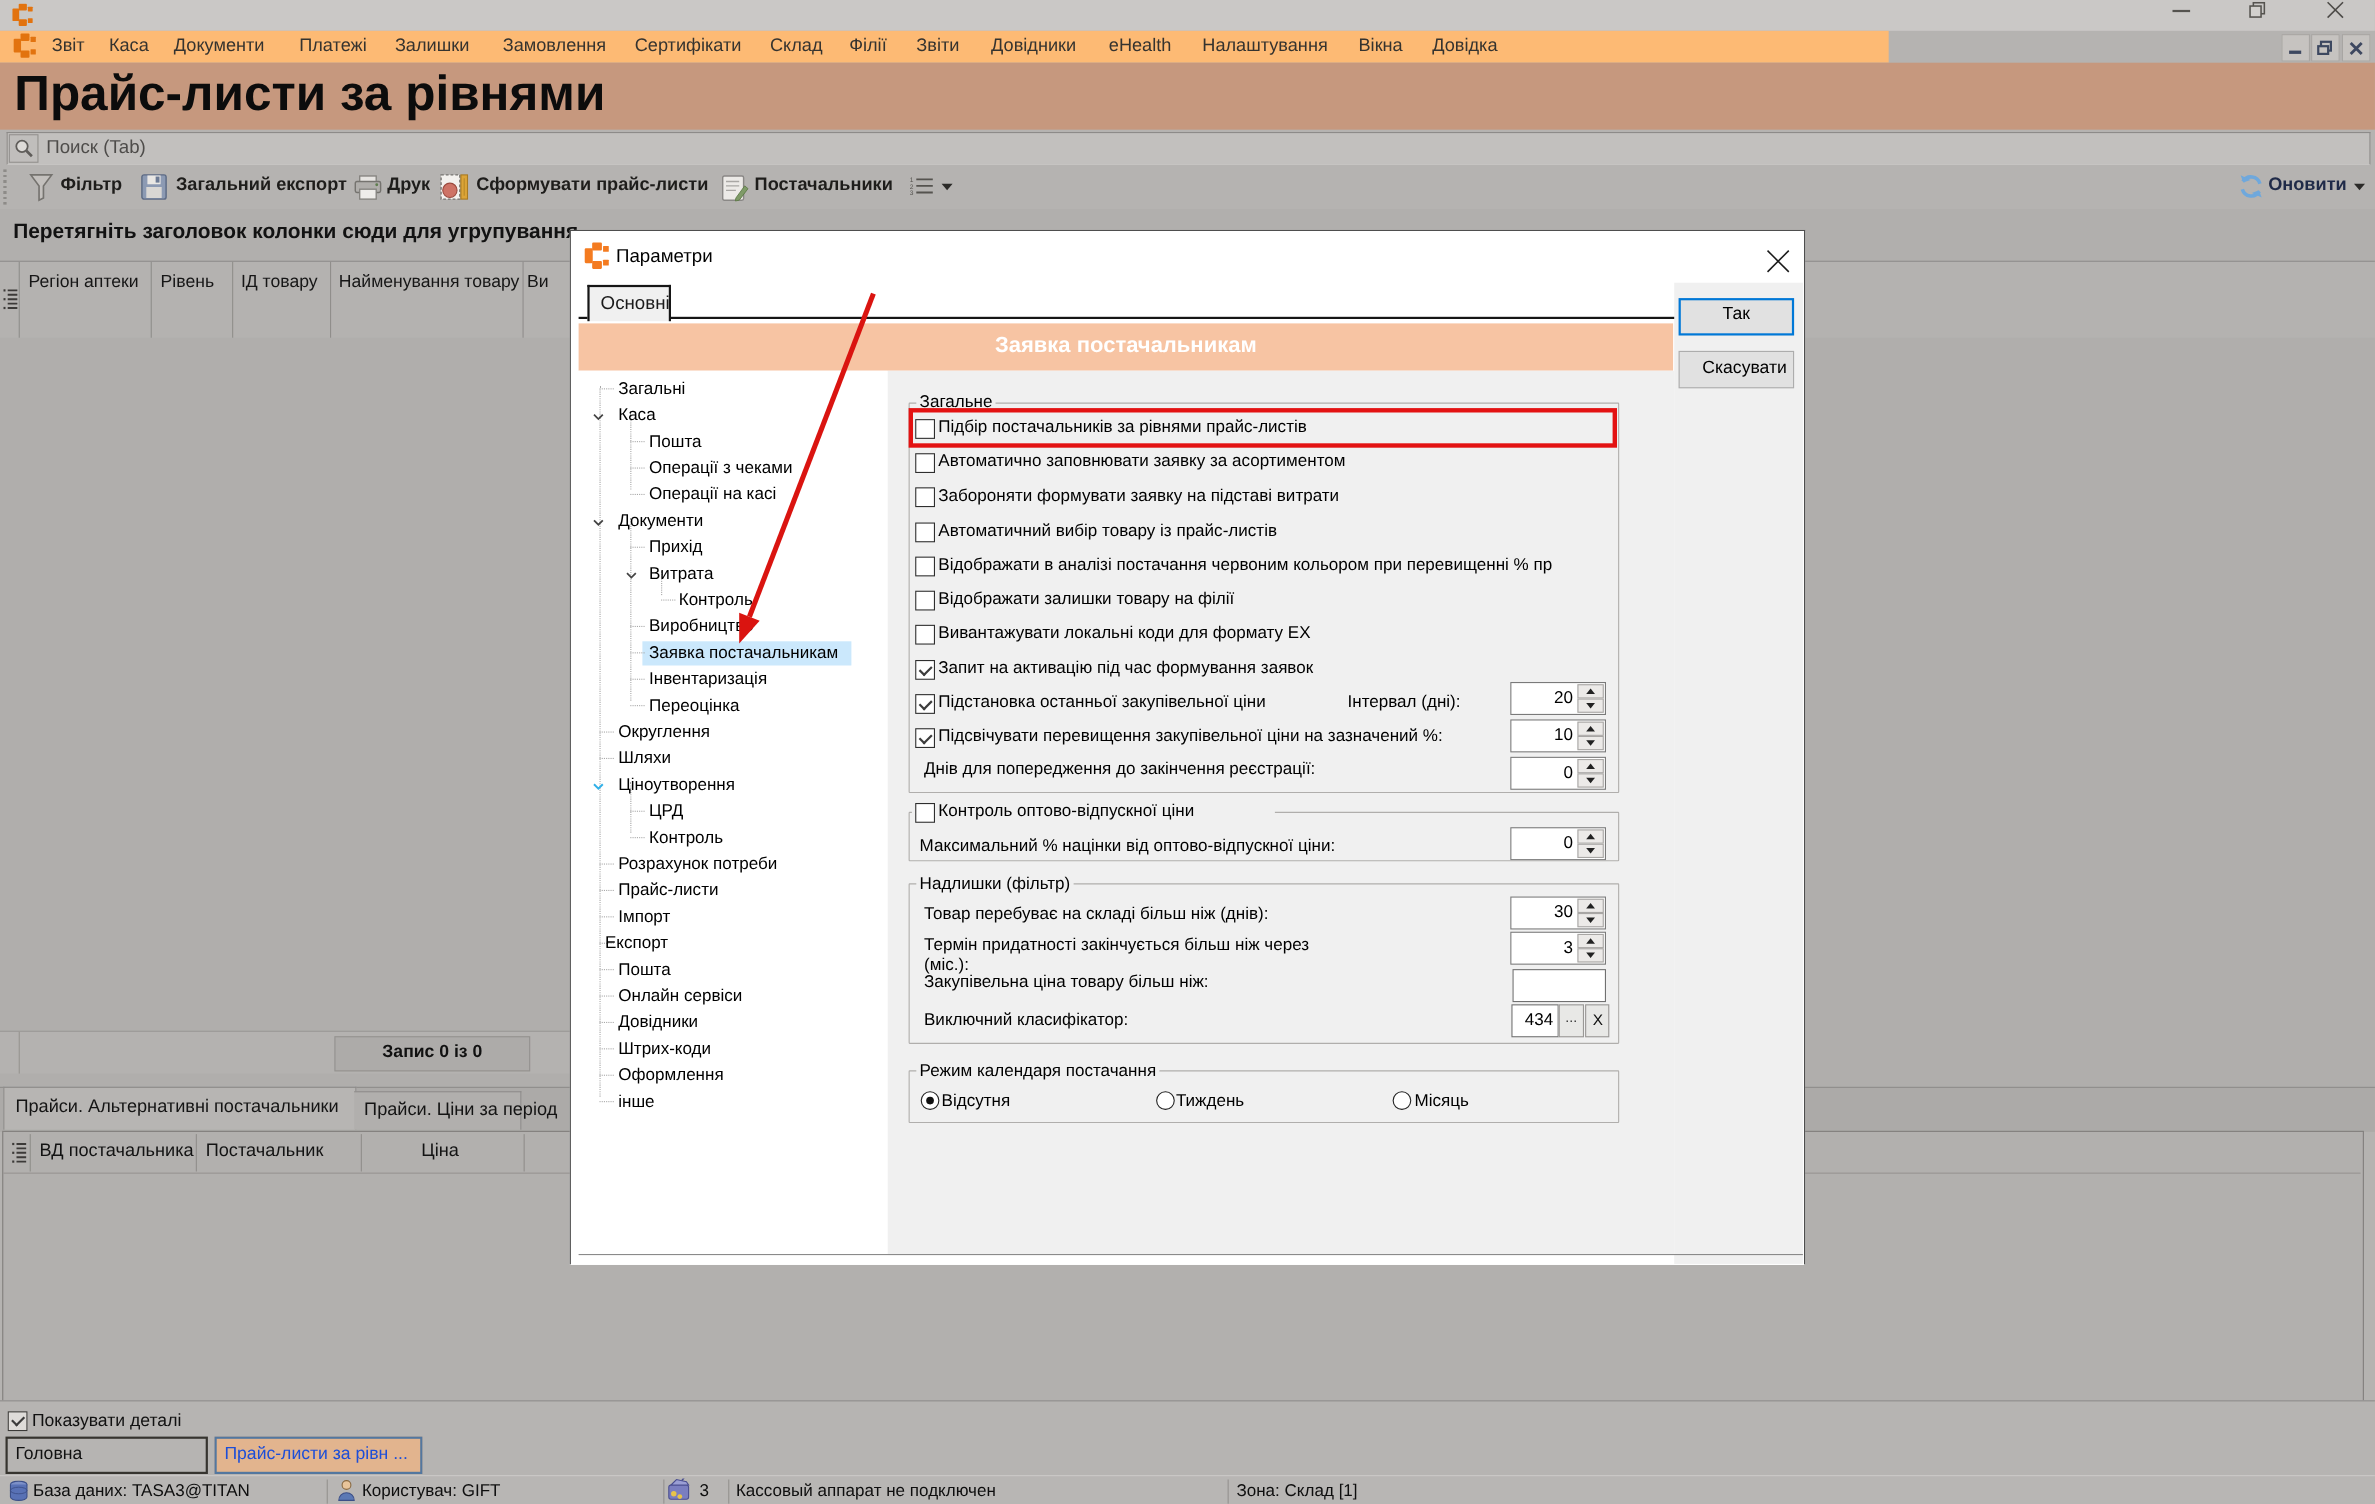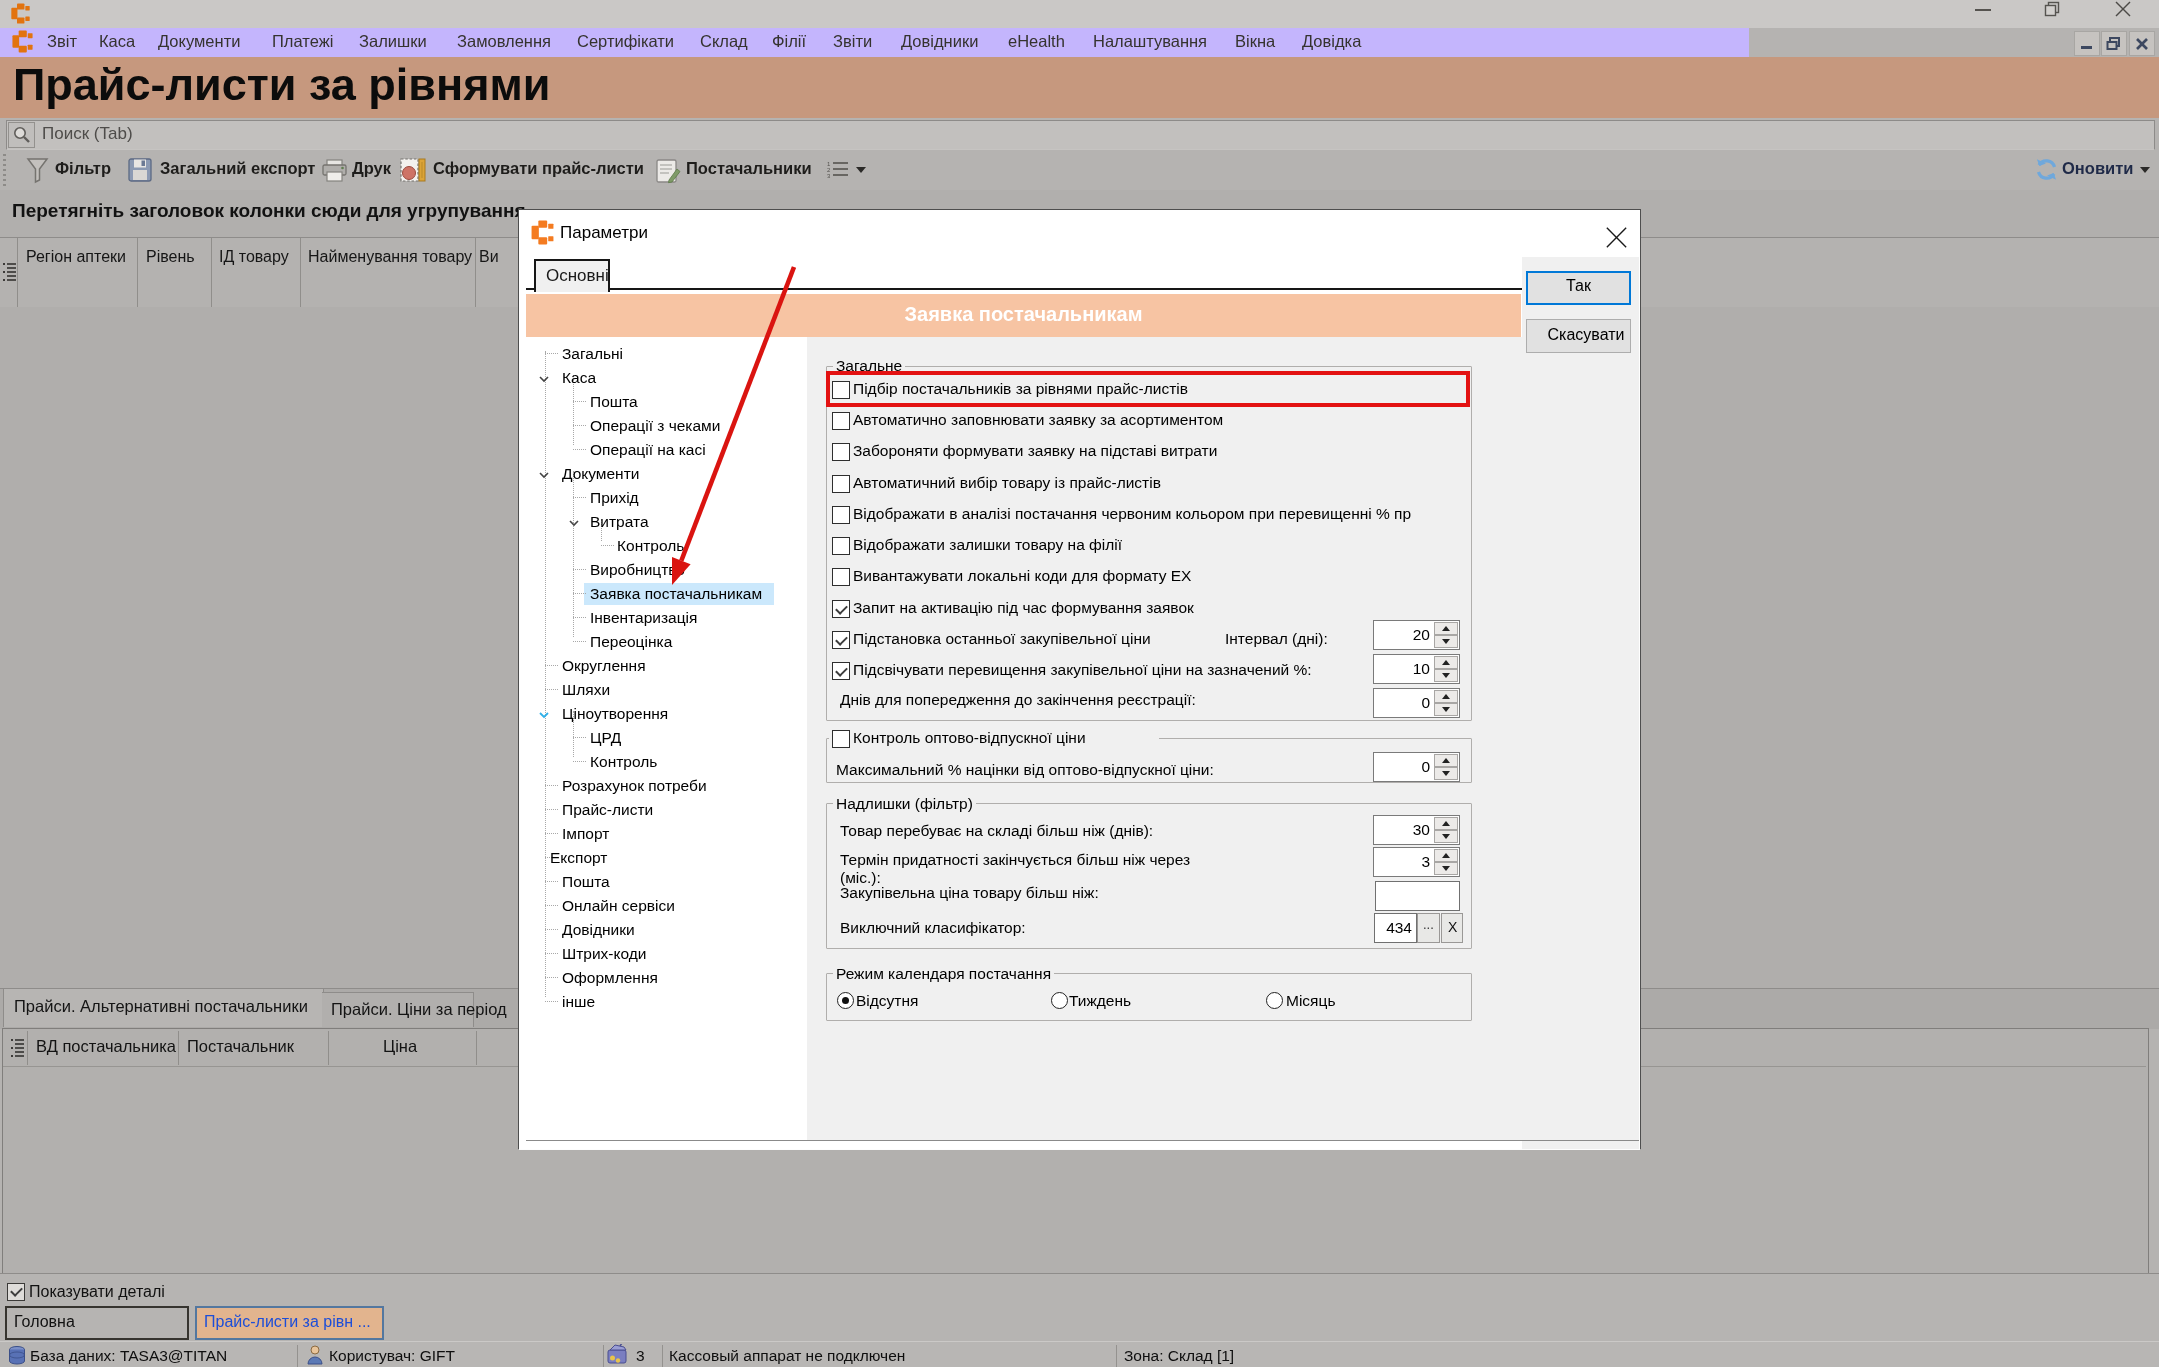--- a/index.html
+++ b/index.html
@@ -4,21 +4,21 @@
 <title>Скарб pro</title>
 <style>
   html,body{margin:0;padding:0;}
   body{width:2159px;height:1367px;overflow:hidden;font-family:"Liberation Sans",sans-serif;background:#b5b3b1;}
   #root{position:absolute;left:0;top:0;width:2159px;height:1367px;}
   .abs{position:absolute;}
   .nw{white-space:nowrap;}
   
   #titlebar{left:0;top:0;width:2159px;height:28px;background:#cac8c6;}
   #titletxt{left:37px;top:4px;font-size:17.5px;color:#56545a;}
-  #menubar{left:0;top:28px;width:1717px;height:29px;background:#c4b5fd;padding-left:32px;}
+  #menubar{left:0;top:28px;width:1717px;height:29px;background:#fdba74;}
   .mitem{position:absolute;top:4px;font-size:16.5px;color:#35332f;}
   #bighdr{left:0;top:57px;width:2159px;height:61px;background:#c6987e;}
   #bightxt{left:13px;top:2px;font-size:45px;font-weight:bold;color:#0c0c0c;}
   #searchrow{left:0;top:118px;width:2159px;height:32px;background:#b5b3b1;}
   #searchbox{left:6px;top:120px;width:2147px;height:28px;border:1px solid #8d8b89;border-bottom-color:#c6c4c2;background:#c2c0be;}
   #magbox{left:8px;top:122px;width:25px;height:24px;border:1px solid #93918e;background:#c0bebc;}
   #searchtxt{left:42px;top:124px;font-size:17px;color:#4e4c4a;}
   #toolbar{left:0;top:150px;width:2159px;height:40px;background:#b5b3b1;}
   .titem{position:absolute;top:9px;font-size:16.5px;font-weight:600;color:#1e1d1b;}
   #groupband{left:0;top:190px;width:2159px;height:47px;background:#b1afad;}
@@ -260,20 +260,26 @@
     <div class="gsep" style="left:300px"></div>
     <div class="gsep" style="left:475px"></div>
     <div class="ghlbl nw" style="left:26px">Регіон аптеки</div>
     <div class="ghlbl nw" style="left:146px">Рівень</div>
     <div class="ghlbl nw" style="left:219px">ІД товару</div>
     <div class="ghlbl nw" style="left:308px">Найменування товару</div>
     <div class="ghlbl nw" style="left:479px">Ви</div>
   </div>
   <div id="gridbody" class="abs"></div>
 
+  <div id="footbar" class="abs">
+    <div class="abs" style="left:17px;top:0;width:1px;height:38px;background:#97948f"></div>
+      <div id="footbox" class="abs">
+        <div id="foottxt" class="abs nw">Запис 0 із 0</div>
+      </div>
+  </div>
   <div id="band2" class="abs"></div>
   <div id="tab1" class="abs">
       <span class="nw">Прайси. Альтернативні постачальники</span>
     </div>
   <div id="tab2" class="abs">
       <span class="nw">Прайси. Ціни за період</span>
     </div>
 
   <div id="lowpanel" class="abs">
     <svg class="abs" style="left:8px;top:9px" width="13" height="20" viewBox="0 0 13 20">

